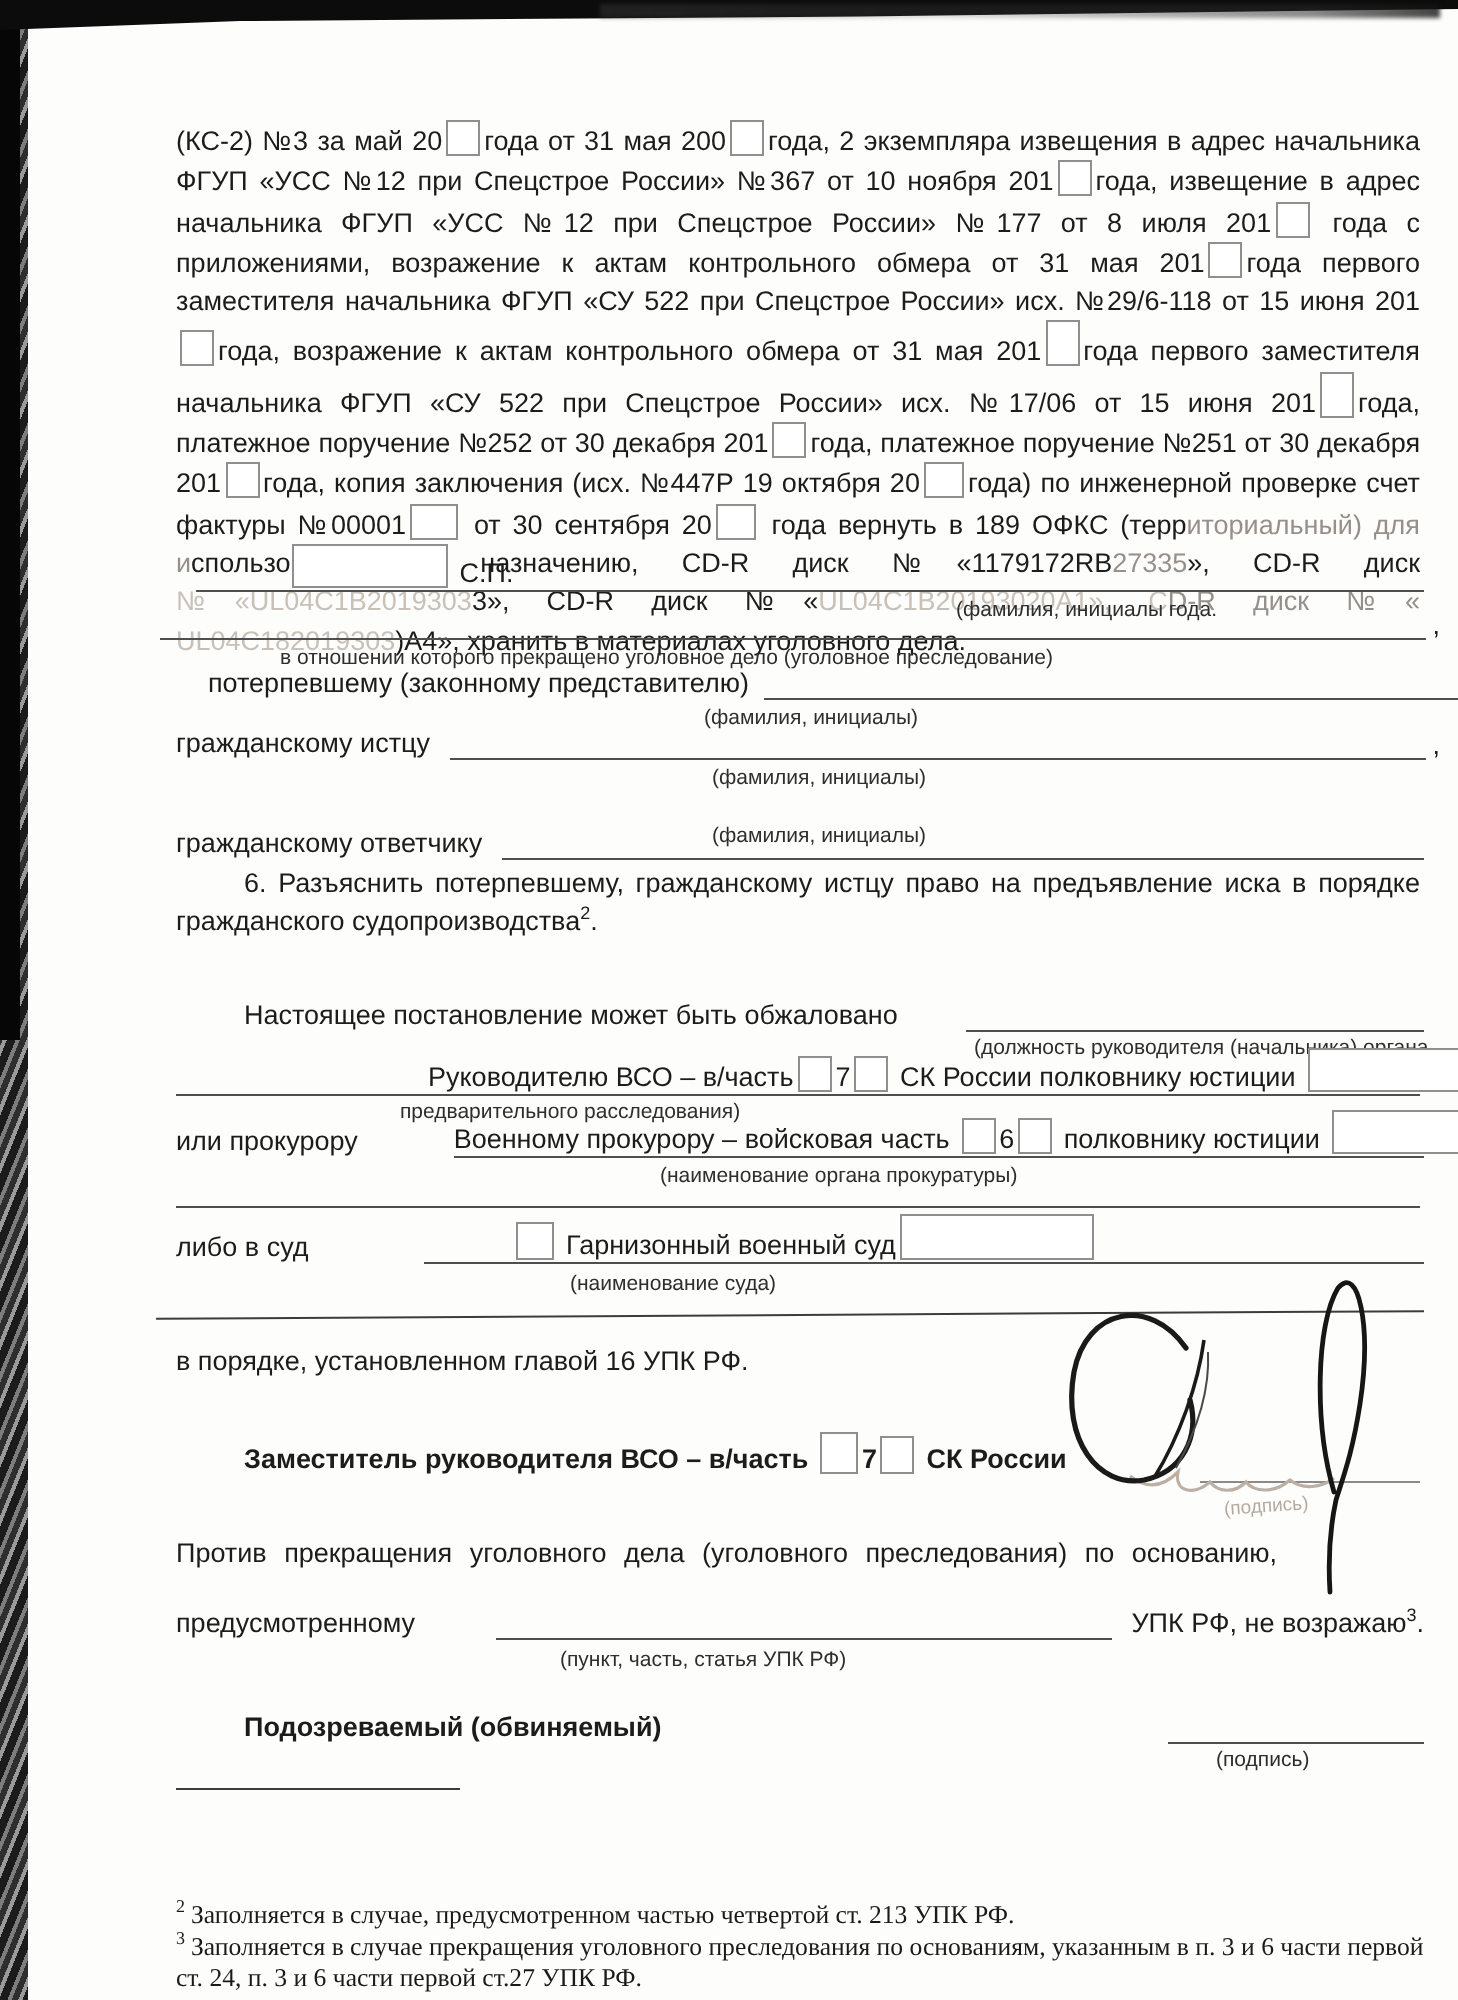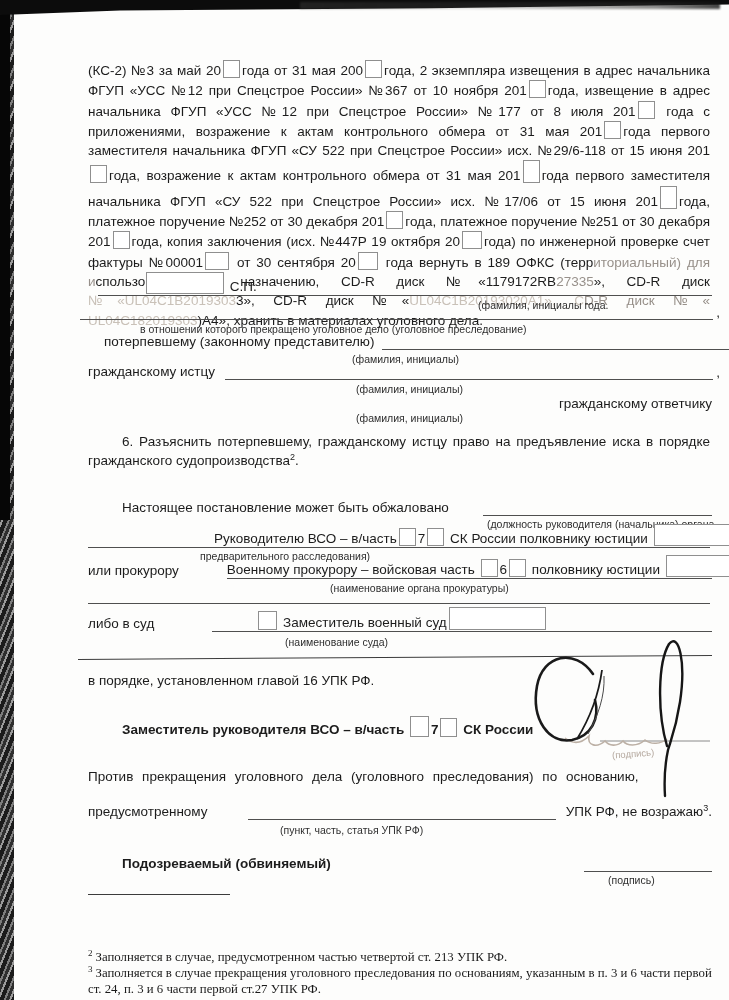--- a/index.html
+++ b/index.html
@@ -70,21 +70,21 @@
 </div>
 <div class="abs cap" style="left:352px;top:353px;">(фамилия, инициалы)</div>
 
 <div class="abs row" style="left:88px;top:366px;width:632px;height:14px;">
   <span class="t" style="flex:none;">гражданскому истцу</span>
   <span class="fline" style="margin-left:10px;"></span>
   <span class="comma">,</span>
 </div>
 <div class="abs cap" style="left:356px;top:383px;">(фамилия, инициалы)</div>
 
-<div class="abs row" style="left:88px;top:395px;width:624px;height:14px;flex-direction:column;">
+<div class="abs row" style="left:88px;top:416px;width:624px;height:14px;">
   <span class="t" style="flex:none;">гражданскому ответчику</span>
   <span class="fline" style="margin-left:10px;"></span>
 </div>
 <div class="abs cap" style="left:356px;top:412px;">(фамилия, инициалы)</div>
 
 <div class="abs jtext" style="left:88px;top:432px;width:622px;text-indent:34px;"><span>6. Разъяснить потерпевшему, гражданскому истцу право на предъявление иска в порядке гражданского судопроизводства</span><span class="sup">2</span><span>.</span></div>
 
 <div class="abs row" style="left:88px;top:498px;width:624px;height:18px;">
   <span class="t" style="flex:none;padding-left:34px;">Настоящее постановление может быть обжаловано</span>
   <span class="fline" style="margin-left:34px;"></span>
@@ -104,21 +104,21 @@
   </span>
 </div>
 <div class="abs cap center" style="left:330px;top:582px;width:260px;">(наименование органа прокуратуры)</div>
 
 <div class="abs sline" style="left:88px;top:593px;width:622px;height:10px;"></div>
 
 <div class="abs row" style="left:88px;top:613px;width:624px;height:19px;">
   <span class="t" style="flex:none;">либо в суд</span>
   <span class="fline" style="margin-left:58px;">
     <span style="width:44px;flex:none;"></span>
-    <span class="t" style="flex:none;"><span class="rbox" style="width: 17px; height: 17px;"></span><span> Заместитель военный суд</span><span class="rbox" style="width: 95px; height: 21px;"></span></span>
+    <span class="t" style="flex:none;"><span class="rbox" style="width: 17px; height: 17px;"></span><span> Гарнизонный военный суд</span><span class="rbox" style="width: 95px; height: 21px;"></span></span>
   </span>
 </div>
 <div class="abs cap center" style="left:285px;top:636px;width:220px;">(наименование суда)</div>
 
 <div class="abs thickline" style="left:78px;top:650px;width:634px;height:7px;transform:rotate(-0.35deg);"></div>
 
 <div class="abs t" style="left:88px;top:672px;">в порядке, установленном главой 16 УПК РФ.</div>
 
 <div class="abs t bold" style="left:122px;top:716px;"><span>Заместитель руководителя ВСО – в/часть </span><span class="rbox" style="width: 17px; height: 19px;"></span><span>7</span><span class="rbox" style="width: 15px; height: 17px;"></span><span> СК России</span></div>
 

